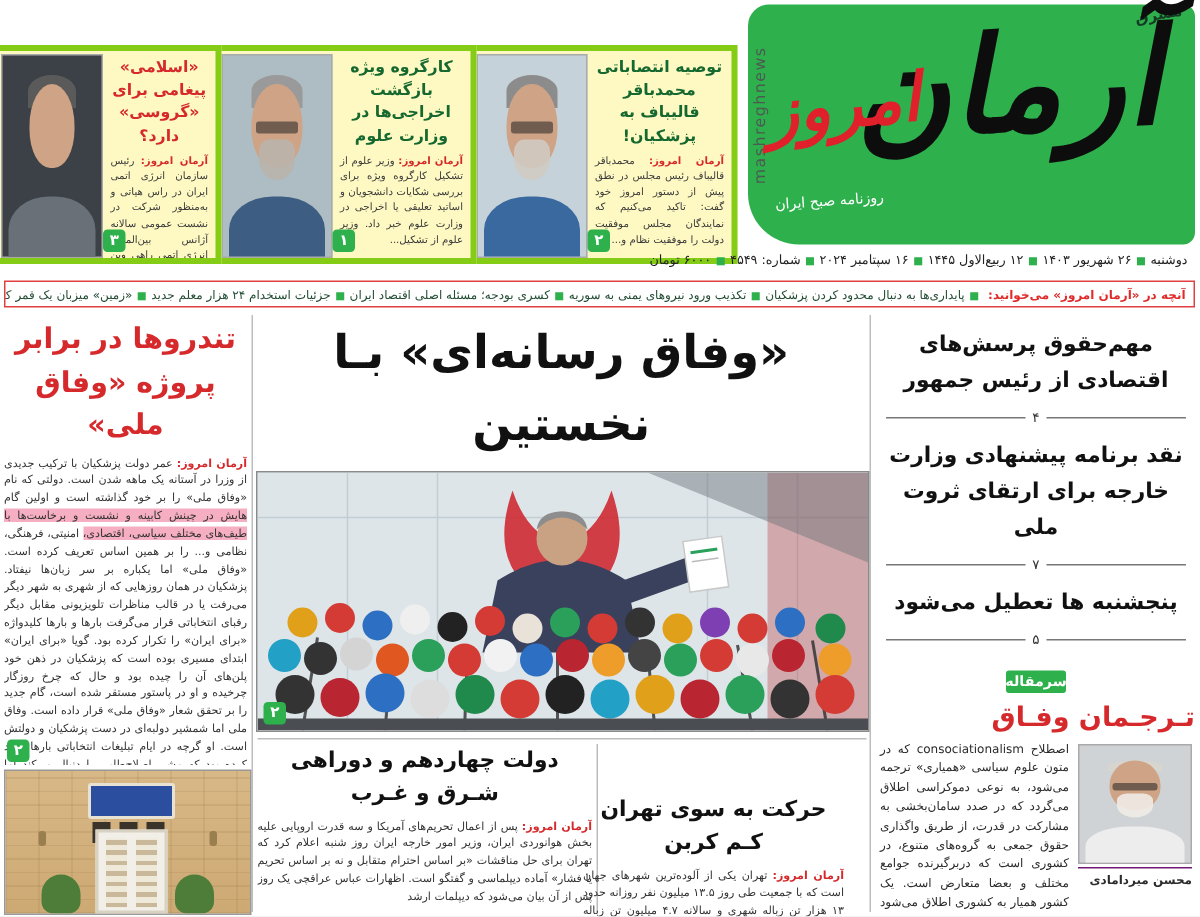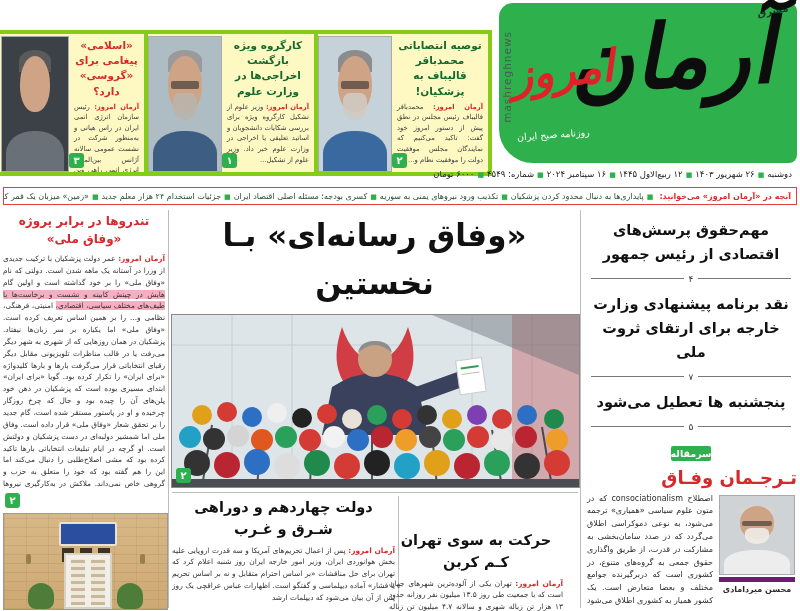--- a/index.html
+++ b/index.html
@@ -49,21 +49,21 @@
          display:flex;align-items:center;padding:0 5px;font-size:8px;white-space:nowrap;overflow:hidden;}
   .strip .s-label{color:#e02b2b;font-weight:bold;margin-left:3px;}
   .strip span.s-item::before{content:"■";color:#2eb14d;margin:0 3px;font-size:7px;}
   .strip .s-item{color:#234d33;}
 
   
   .vdiv{position:absolute;width:1px;background:#bdbdbd;}
 
   
   .left-art{position:absolute;left:3px;top:212px;width:162px;height:298px;overflow:hidden;}
-  .la-title{color:#d6292c;font-weight:bold;font-size:12px;line-height:1.5;text-align:center;}
+  .la-title{color:#d6292c;font-weight:bold;font-size:19px;line-height:1.5;text-align:center;}
   .la-body{font-size:7.4px;line-height:1.6;text-align:justify;color:#333;margin-top:5px;height:238px;overflow:hidden;}
   .hl{background:#f6aec2;}
   .la-badge{position:absolute;bottom:2px;left:2px;width:15px;height:15px;background:#2eb14d;color:#fff;
             font-size:10px;font-weight:bold;display:flex;align-items:center;justify-content:center;border-radius:3px;}
 
   
   .building{position:absolute;left:3px;top:513px;width:163px;height:95px;border:1px solid #999;
             background:
              repeating-linear-gradient(0deg, rgba(120,85,40,.12) 0 1px, transparent 1px 9px),
              repeating-linear-gradient(90deg, rgba(120,85,40,.10) 0 1px, transparent 1px 22px),
@@ -97,21 +97,21 @@
   .rc-sep{display:flex;align-items:center;margin:0 6px;color:#333;font-size:9px;}
   .rc-sep::before,.rc-sep::after{content:"";flex:1;height:1px;background:#777;}
   .rc-sep b{margin:0 5px;font-weight:normal;}
   .editorial{margin-top:10px;text-align:center;}
   .ed-label{display:inline-block;background:#2eb14d;color:#fff;font-size:9.5px;font-weight:bold;
             padding:2px 0;border-radius:2px;}
   .ed-title{color:#d6292c;font-size:18px;font-weight:bold;margin:6px 0 5px;text-align:right;}
   .ed-flow{text-align:justify;font-size:8px;line-height:1.6;color:#2c2c2c;padding:0 2px;}
   .ed-photo{float:right;width:76px;margin:2px 0 3px 6px;}
   .ed-photo .portrait{height:78px;}
-  .ed-name{font-size:8px;font-weight:bold;border-top:5px solid #701a75;margin-top:2px;padding-top:2px;text-align:center;}
+  .ed-name{font-size:8px;font-weight:bold;border-top:1px solid #701a75;margin-top:2px;padding-top:2px;}
 
   .hline{position:absolute;height:1px;background:#bdbdbd;}
 </style>
 </head>
 <body>
 
 <div class="page">
 
   <div class="masthead">
     <div class="mh-stamp">مشرق</div>

